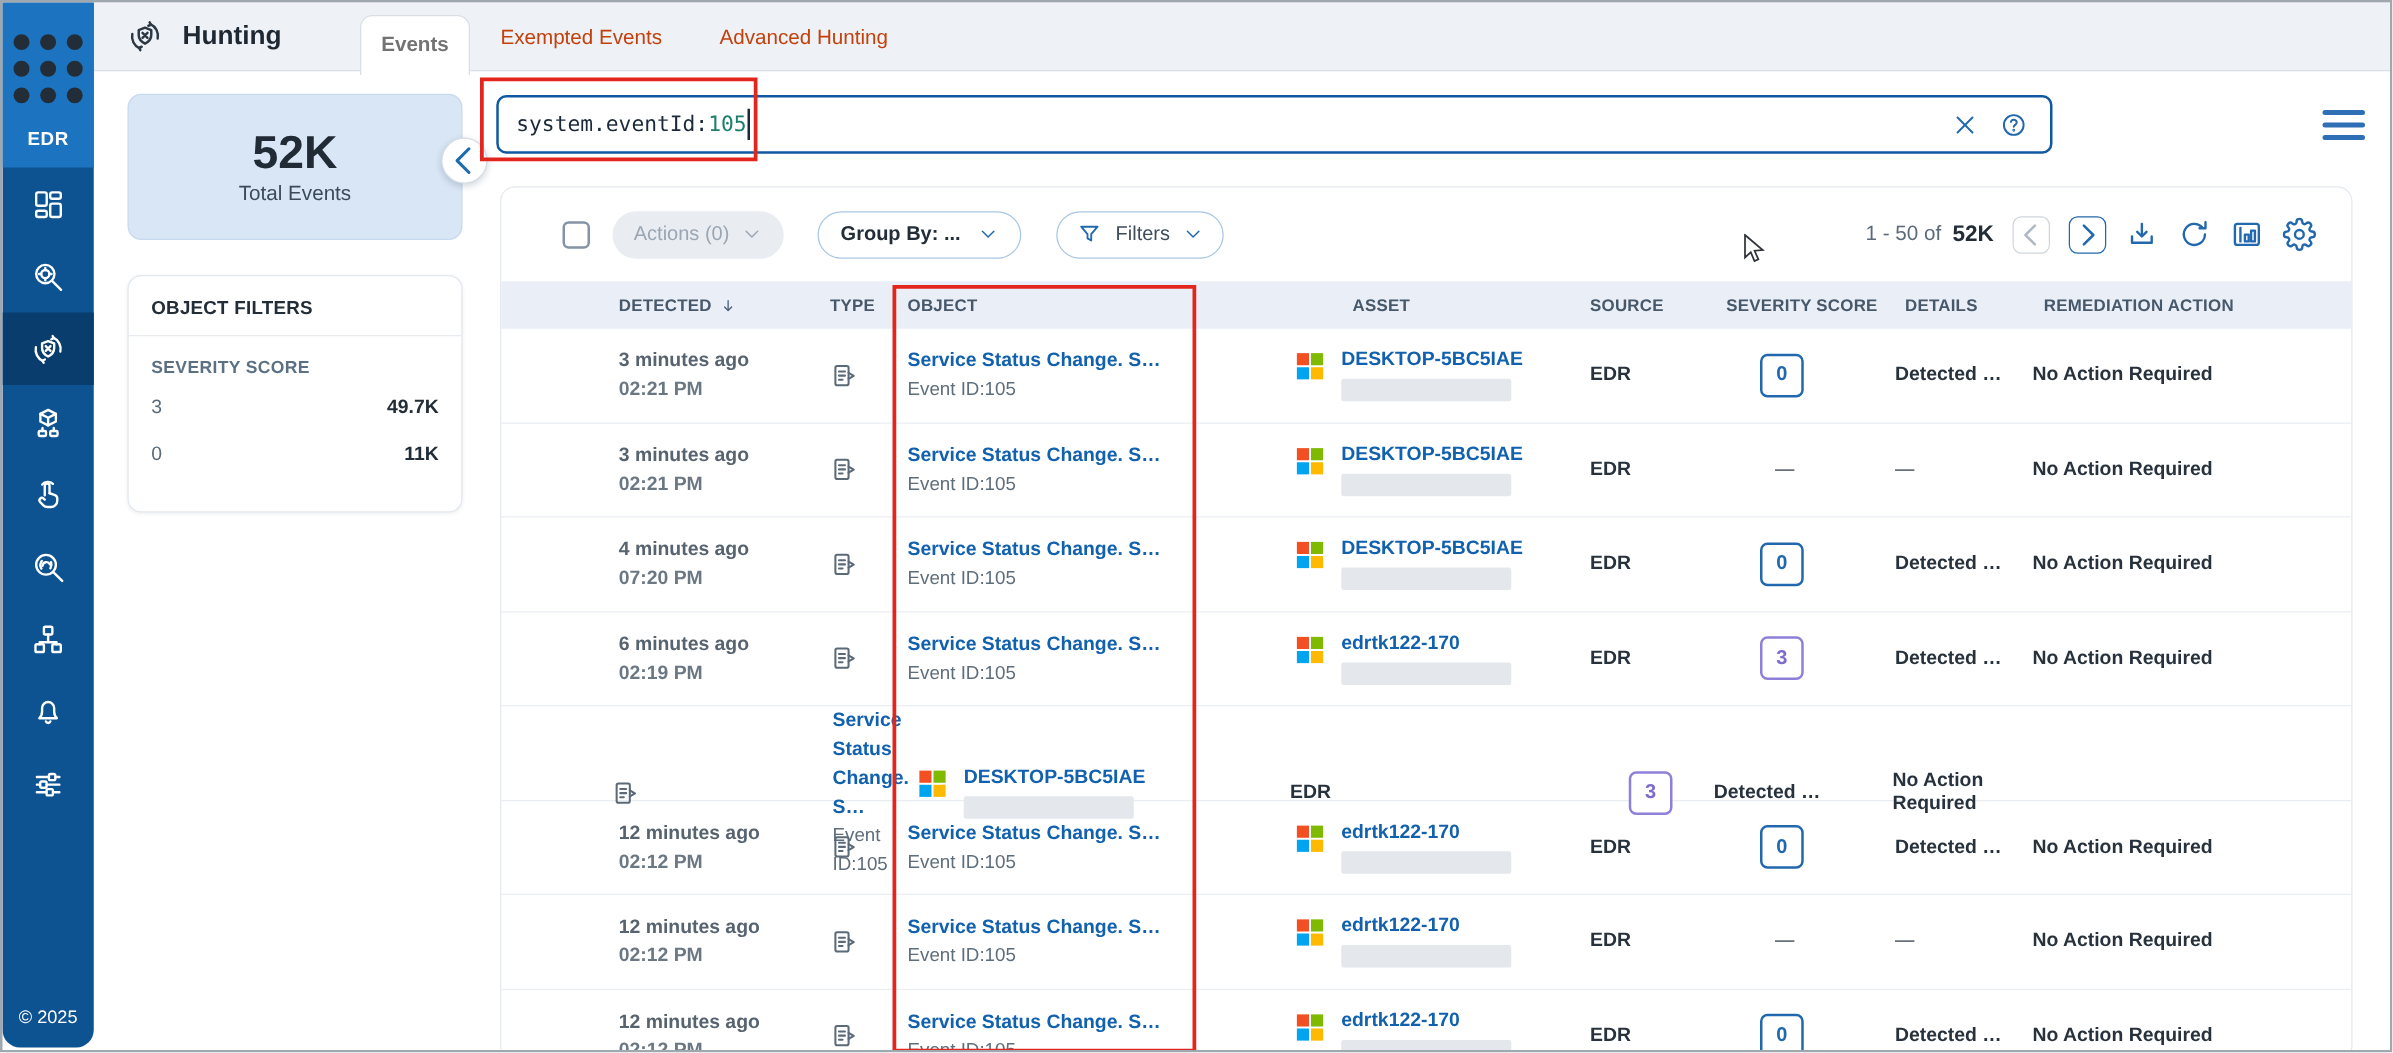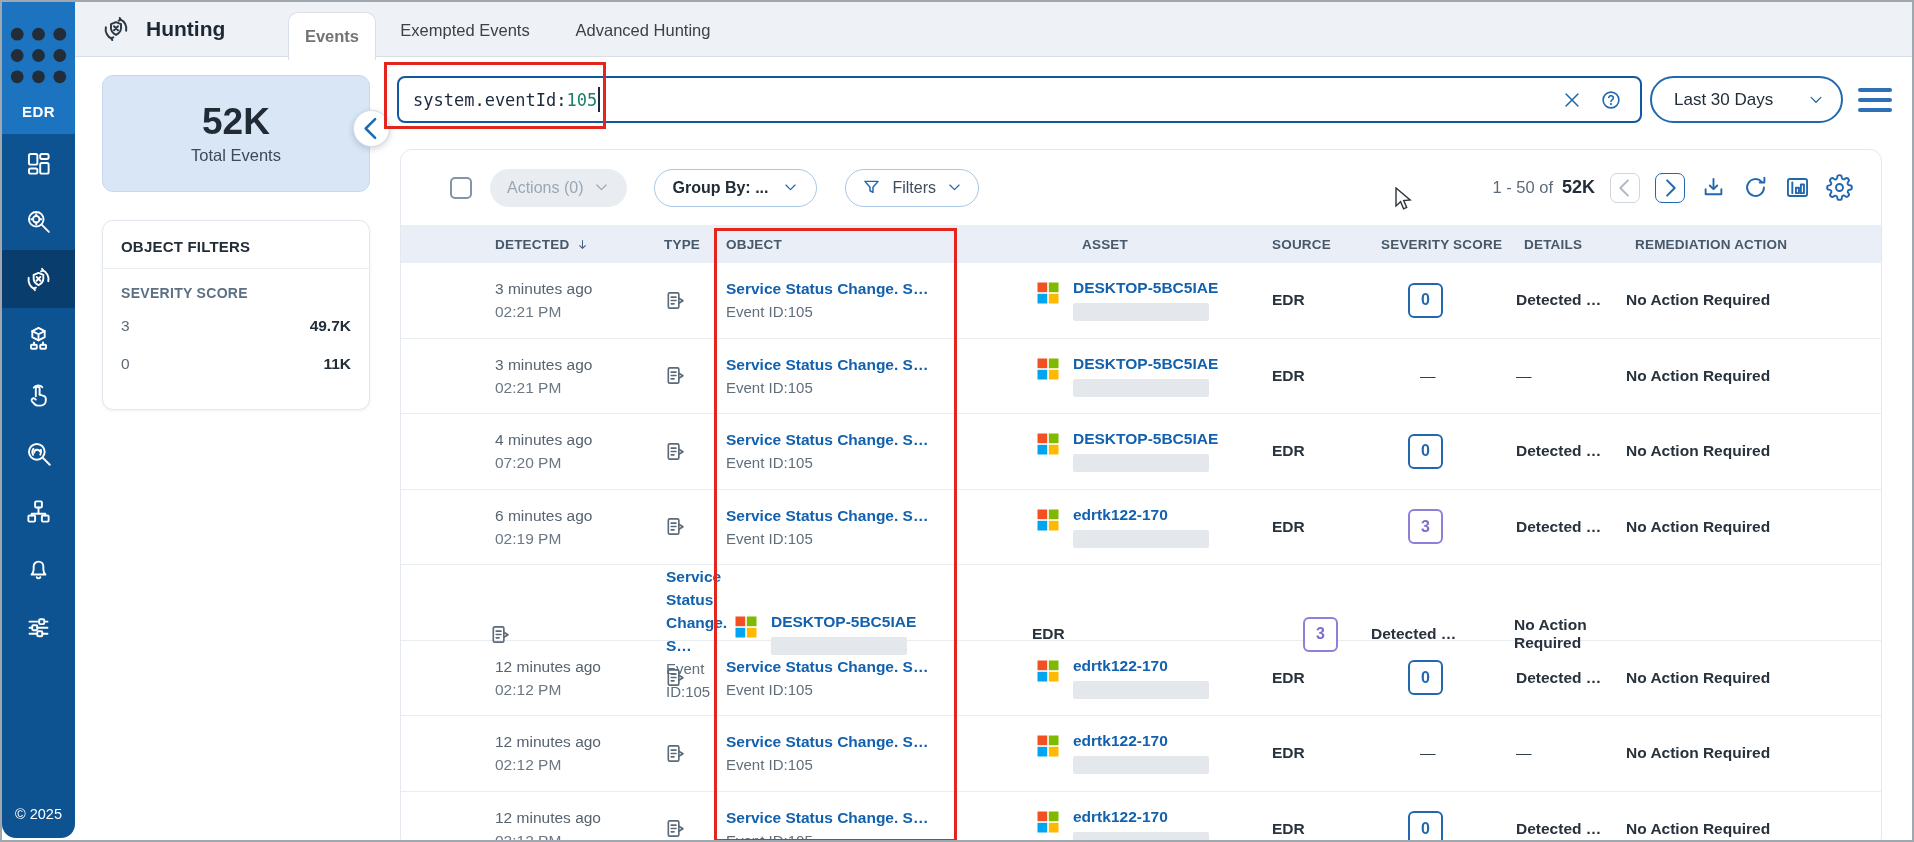--- a/index.html
+++ b/index.html
@@ -15,21 +15,21 @@
   .nav-item{width:100%;height:58px;display:flex;align-items:center;justify-content:center;color:#fff;cursor:pointer;}
   .nav-item.active{background:#093d6d;}
   .nav-item svg{width:27px;height:27px;}
   .copyright{margin-top:auto;margin-bottom:16px;color:#fff;font-size:14.5px;}
 
   
   .topbar{position:absolute;left:73px;top:0;right:0;height:54px;background:#eef1f6;border-bottom:1px solid #d9dfe7;z-index:2;}
   .brand{position:absolute;left:27px;top:0;height:54px;display:flex;align-items:center;gap:11px;color:#2c3945;}
   .brand .icon svg{width:28px;height:28px;}
   .page-title{font-size:21px;font-weight:700;color:#1d2833;}
-  .tab{position:absolute;top:0;height:56px;display:flex;align-items:center;justify-content:center;font-size:16.5px;color:#404040;cursor:pointer;}
+  .tab{position:absolute;top:0;height:56px;display:flex;align-items:center;justify-content:center;font-size:16.5px;color:#c2410c;cursor:pointer;}
   .tab-0{left:213px;width:88px;}
   .tab-1{left:325px;width:130px;}
   .tab-2{left:500px;width:136px;}
   .tab.active{top:10px;height:48px;background:#fff;border:1px solid #d9dfe7;border-bottom:none;border-radius:10px 10px 0 0;font-weight:700;color:#737373;box-sizing:border-box;}
 
   
   .searchbar{position:absolute;left:395px;top:74px;width:1245px;height:47px;box-sizing:border-box;border:2px solid #1158a3;border-radius:8px;background:#fff;display:flex;align-items:center;z-index:3;}
   .query{margin-left:14px;font-family:"DejaVu Sans Mono",monospace;font-size:17px;color:#1b2a3a;display:flex;align-items:center;white-space:pre;}
   .query .hl{color:#1a7f6b;}
   .caret{width:2px;height:25px;background:#1b2a3a;margin-left:1px;}
@@ -88,21 +88,21 @@
   .col-type{padding-left:8px;}
   .col-object{padding-left:10px;}
   .col-asset{padding-left:64px;}
   .col-source{padding-left:14px;}
   .col-severity{padding-left:18px;}
   .col-details{padding-left:16px;}
   .col-remediation{padding-left:15px;}
 
   .trow{height:74.5px;border-top:1px solid #e9edf2;align-items:center;font-size:15.5px;}
   .trow:first-child{border-top:none;}
-  .c-detected{padding-left:14px;line-height:23px;}
+  .c-detected{padding-left:14px;line-height:23px;font-weight:bold;}
   .t1{color:#57636f;}
   .t2{color:#6b7884;}
   .c-type{padding-left:8px;color:#5b6a78;display:flex;}
   .c-type svg{width:23px;height:23px;}
   .c-object{padding-left:10px;line-height:23px;}
   .obj-link{color:#1261ae;font-weight:700;cursor:pointer;}
   .obj-sub{color:#5f6e7b;font-size:15px;}
   .c-asset{padding-left:18px;display:flex;gap:13px;align-items:flex-start;}
   .c-asset .mslogo{width:24px;height:24px;margin-top:2px;}
   .asset-name{color:#1261ae;font-weight:700;cursor:pointer;}
@@ -275,28 +275,20 @@
         </span>
       <span class="icon">
           <svg viewBox="0 0 24 24" fill="none" stroke="currentColor" stroke-width="1.7" stroke-linecap="round" stroke-linejoin="round" style="width:100%;height:100%">
             <circle cx="12" cy="12" r="8.6"></circle>
             <path d="M9.5 9.3a2.6 2.6 0 0 1 5.1.6c0 1.8-2.6 2.1-2.6 3.6"></path>
             <circle cx="12" cy="16.6" r=".4" fill="currentColor"></circle>
           </svg>
         </span>
     </div>
   </div>
-  <div class="timerange">
-    <span class="label">Last 30 Days</span>
-    <span class="icon">
-        <svg viewBox="0 0 24 24" fill="none" stroke="currentColor" stroke-width="1.7" stroke-linecap="round" stroke-linejoin="round" style="width:100%;height:100%">
-          <path d="M5.5 8.5l6.5 6.5 6.5-6.5"></path>
-        </svg>
-      </span>
-  </div>
   <div class="hamburger">
     <div class="bar"></div>
     <div class="bar"></div>
     <div class="bar"></div>
   </div>
 
   <div class="total-card">
     <div class="total-value">52K</div>
     <div class="total-label">Total Events</div>
   </div>

